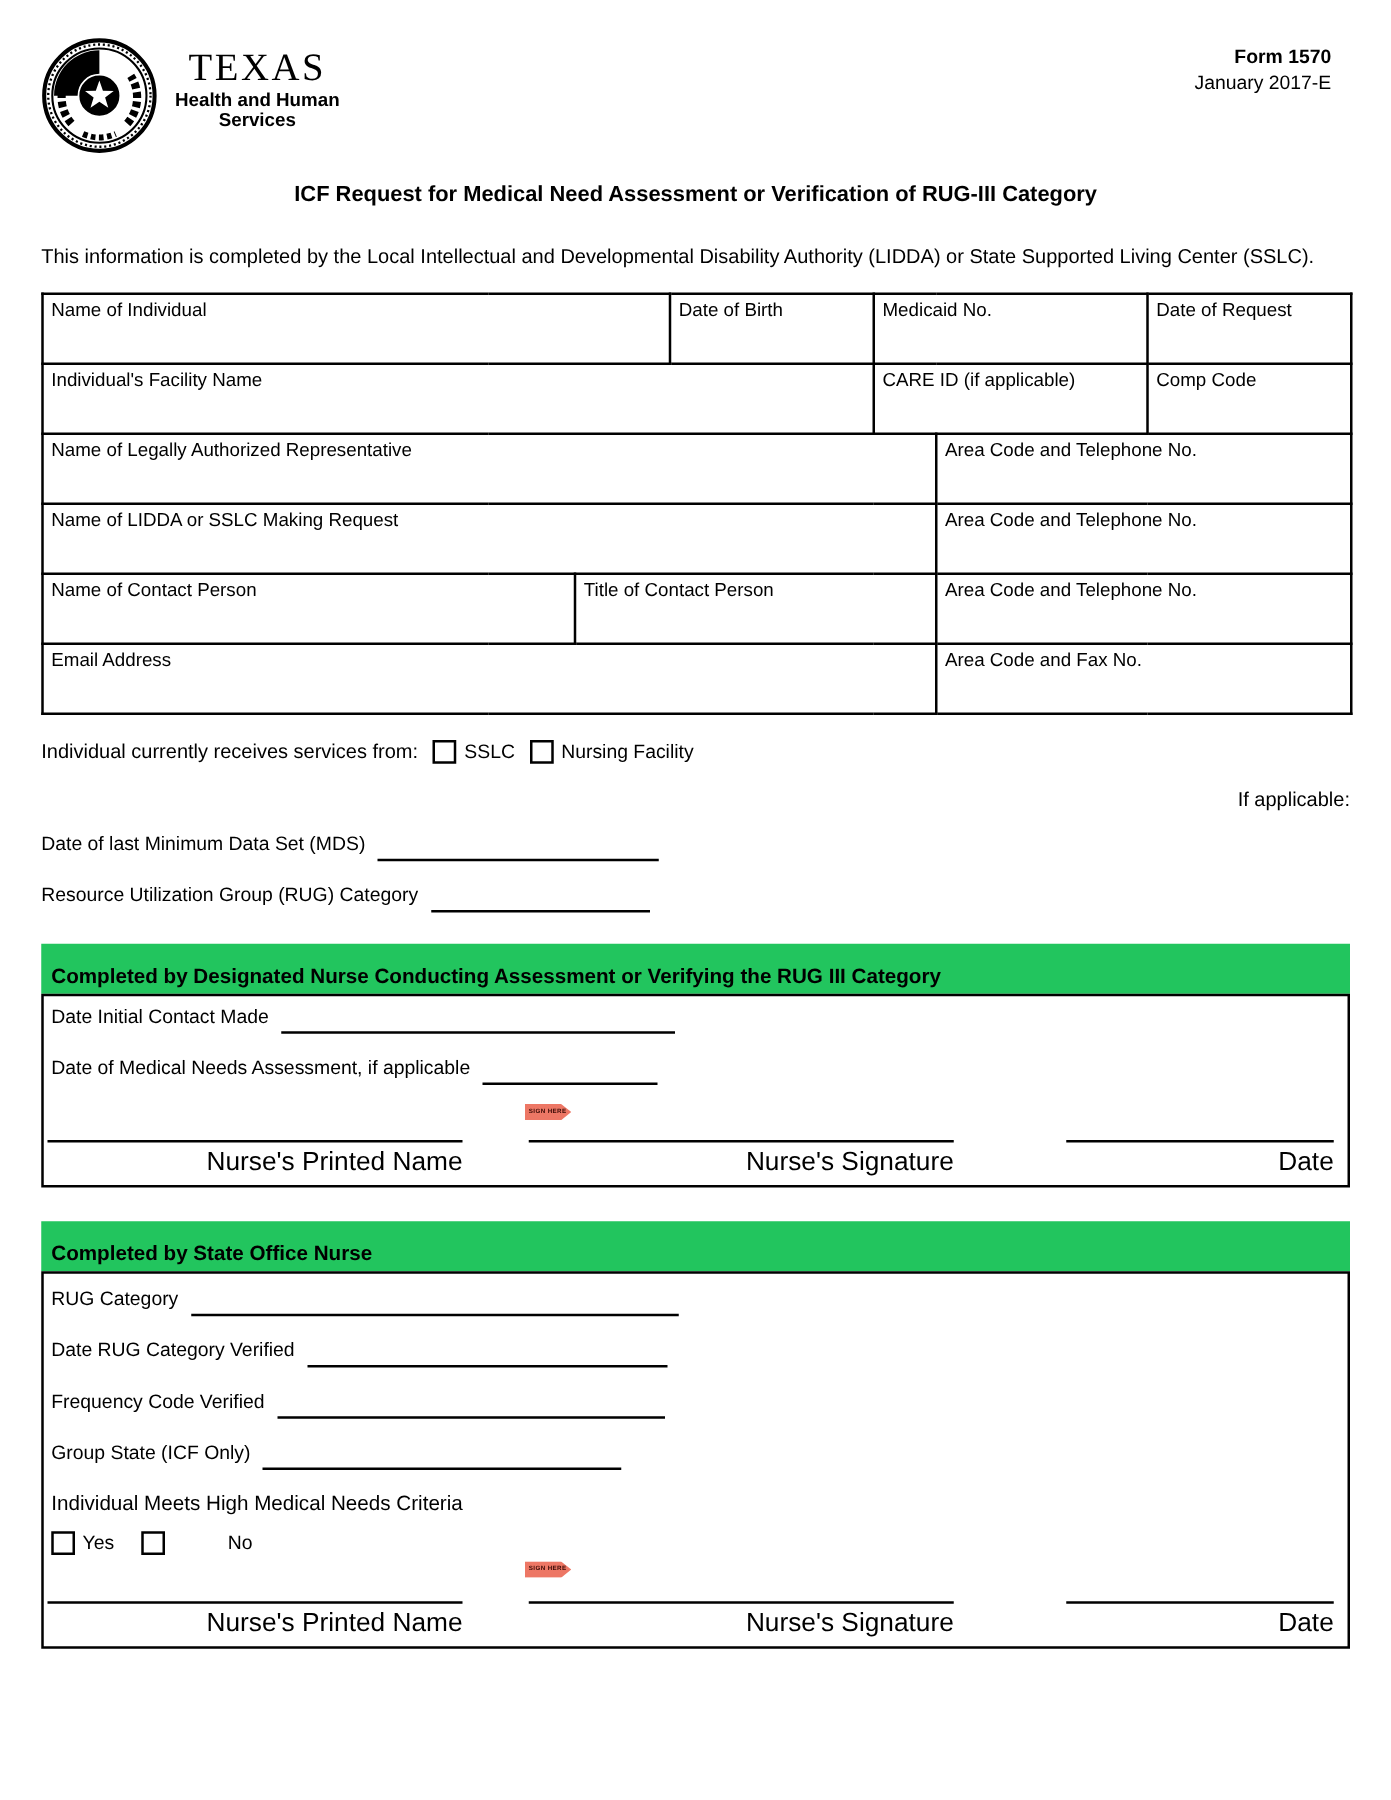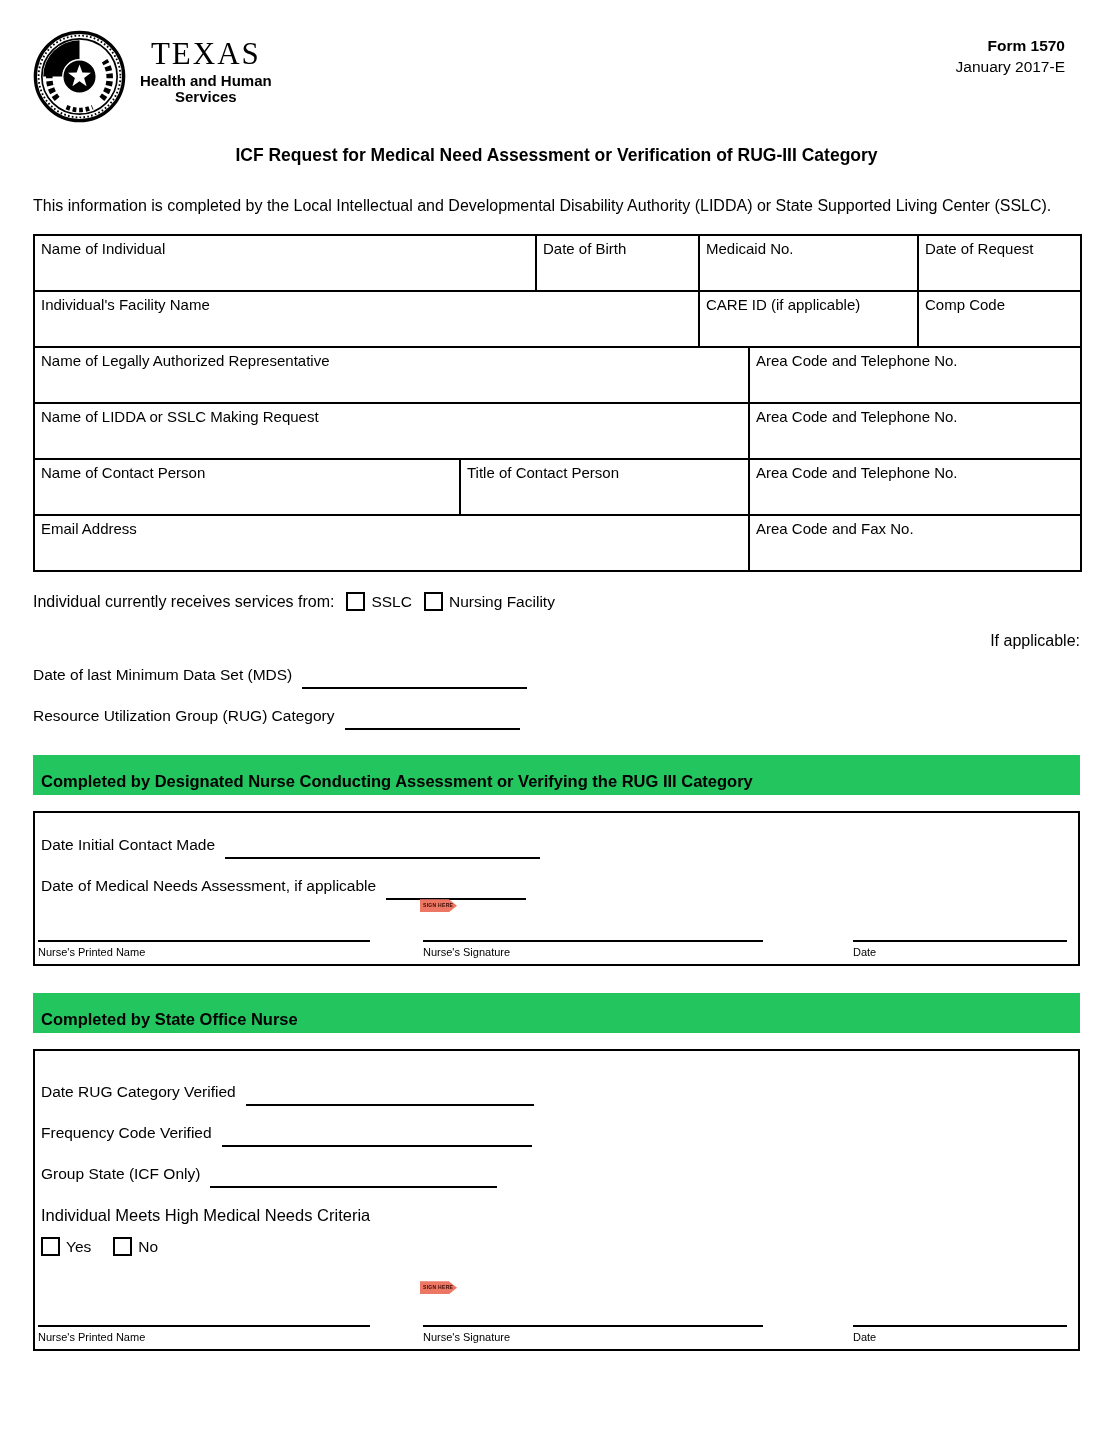--- a/index.html
+++ b/index.html
@@ -30,32 +30,32 @@
   .cb-lbl { margin-left:6px; font-size:15.5px; }
   .svc-row .cb { margin-left:12px; }
   .if-app { margin-top:21px; font-size:16px;text-align:right; }
   .field-row { margin-top:15px; font-size:15.5px; height:26px; white-space:nowrap; }
   .blank { display:inline-block; border-bottom:2px solid #000; height:24px; vertical-align:-9px; margin-left:10px; }
   .w225{width:225px;} .w175{width:175px;} .w315{width:315px;} .w140{width:140px;}
   .w390{width:390px;} .w288{width:288px;} .w310{width:310px;} .w287{width:287px;}
   
   .section { margin-top:23px; width:1047px; }
   .sec-hdr { background:#22c55e; font-weight:bold; font-size:16.5px; padding:17px 8px 4px; }
-  .sec-body { border:2px solid #000; position:relative; padding:16px 6px;margin-top:16px; }
+  .sec-body { border:2px solid #000; position:relative; padding:0 6px; }
   .sec-body.nurse { height:155px; }
   .sec-body.state { height:302px; }
   .criteria { margin-top:16px; font-size:16.5px; }
   .yn-row { margin-top:12px; display:flex; align-items:center; font-size:15.5px; }
-  .yn-row .opt2 { margin-left:22px; display:flex; align-items:center; }
+  .yn-row .opt2 { margin-left:22px; display:flex; align-items:center;gap:44px; }
   .yn-row .opt1 { display:flex; align-items:center; }
   
   .sig-row { position:absolute; left:3px; right:3px; bottom:6px; display:flex; }
   .sig-col { }
   .sig-line { border-top:2px solid #000; }
-  .sig-lbl { text-align:left; font-size:11px; padding-top:4px; }
+  .sig-lbl { text-align:right; font-size:21px; padding-top:4px; }
   .sc1 { width:332px; }
   .sc2 { width:340px; margin-left:53px; }
   .sc3 { width:214px; margin-left:90px; }
   .sign-tag {
     position:absolute; width:37px; height:13px; background:#ed7765;
     clip-path:polygon(0 0, 78% 0, 100% 50%, 78% 100%, 0 100%);
     font-size:5px; font-weight:bold; color:#3a0a05; line-height:13px;
     padding-left:3px; letter-spacing:0.3px; overflow:hidden;
   }
   .tag1 { left:385px; top:86px; }
@@ -178,20 +178,23 @@
           <div class="sig-line"></div>
           <div class="sig-lbl">Date</div>
         </div>
       </div>
     </div>
   </div>
 
   <div class="section" style="margin-top:27px;">
     <div class="sec-hdr">Completed by State Office Nurse</div>
     <div class="sec-body state">
+      <div class="field-row" style="margin-top:10px;">
+        <span>RUG Category</span><span class="blank w390"></span>
+      </div>
       <div class="field-row">
         <span>Date RUG Category Verified</span><span class="blank w288"></span>
       </div>
       <div class="field-row">
         <span>Frequency Code Verified</span><span class="blank w310"></span>
       </div>
       <div class="field-row">
         <span>Group State (ICF Only)</span><span class="blank w287"></span>
       </div>
       <div class="criteria">Individual Meets High Medical Needs Criteria</div>

